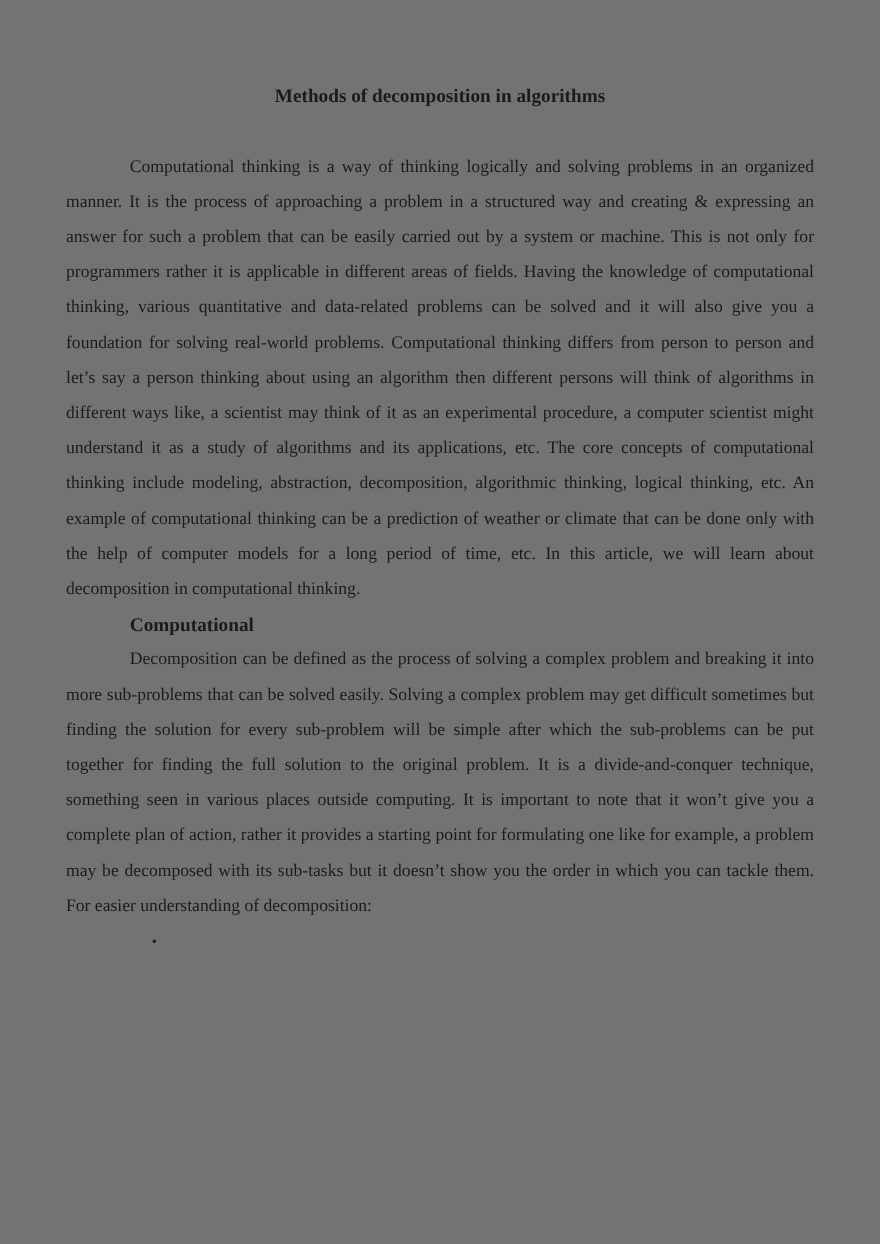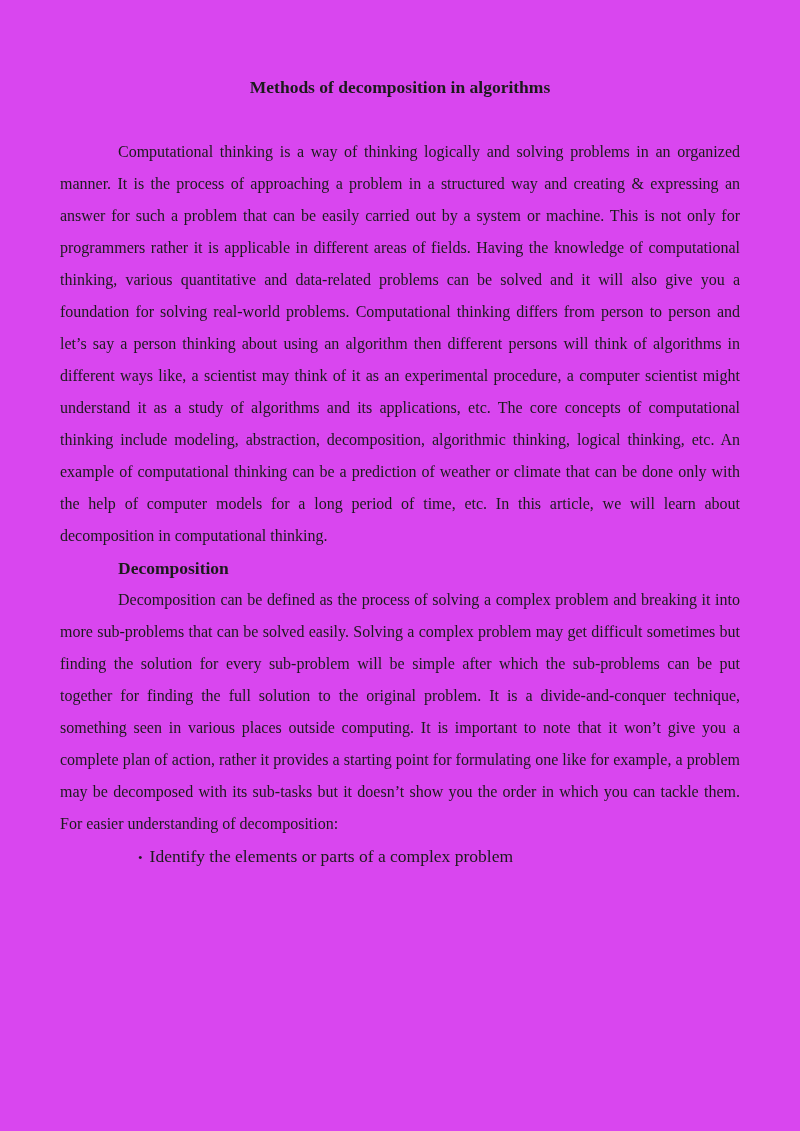--- a/index.html
+++ b/index.html
@@ -12,21 +12,21 @@
     height: 1131px;
     font-family: "Liberation Serif", serif;
     color: #1b1b1b;
     overflow: hidden;
   }
   .page {
     box-sizing: border-box;
     width: 800px;
     height: 1131px;
     padding: 71px 60px 0 60px;
-    background: #d946ef;
+    background: #737373;
   }
   .doc-title {
     font-size: 17.5px;
     font-weight: bold;
     text-align: center;
     line-height: 32px;
     margin: 0 0 33px 0;
   }
   .para {
     font-size: 16px;
@@ -61,22 +61,21 @@
 </style>
 </head>
 <body>
 
 <div class="page">
 
   <h1 class="doc-title">Methods of decomposition in algorithms</h1>
 
   <p class="para">Computational thinking is a way of thinking logically and solving problems in an organized manner. It is the process of approaching a problem in a structured way and creating &amp; expressing an answer for such a problem that can be easily carried out by a system or machine. This is not only for programmers rather it is applicable in different areas of fields. Having the knowledge of computational thinking, various quantitative and data-related problems can be solved and it will also give you a foundation for solving real-world problems. Computational thinking differs from person to person and let’s say a person thinking about using an algorithm then different persons will think of algorithms in different ways like, a scientist may think of it as an experimental procedure, a computer scientist might understand it as a study of algorithms and its applications, etc. The core concepts of computational thinking include modeling, abstraction, decomposition, algorithmic thinking, logical thinking, etc. An example of computational thinking can be a prediction of weather or climate that can be done only with the help of computer models for a long period of time, etc. In this article, we will learn about decomposition in computational thinking.</p>
 
-  <h2 class="section-heading">Decomposition</h2>
+  <h2 class="section-heading">Computational</h2>
 
   <p class="para">Decomposition can be defined as the process of solving a complex problem and breaking it into more sub-problems that can be solved easily. Solving a complex problem may get difficult sometimes but finding the solution for every sub-problem will be simple after which the sub-problems can be put together for finding the full solution to the original problem. It is a divide-and-conquer technique, something seen in various places outside computing. It is important to note that it won’t give you a complete plan of action, rather it provides a starting point for formulating one like for example, a problem may be decomposed with its sub-tasks but it doesn’t show you the order in which you can tackle them. For easier understanding of decomposition:</p>
 
   <div class="bullet-line">
     <span class="bullet-marker">•</span>
-    <span class="bullet-text">Identify the elements or parts of a complex problem</span>
   </div>
 
 </div>
 
 </body></html>

